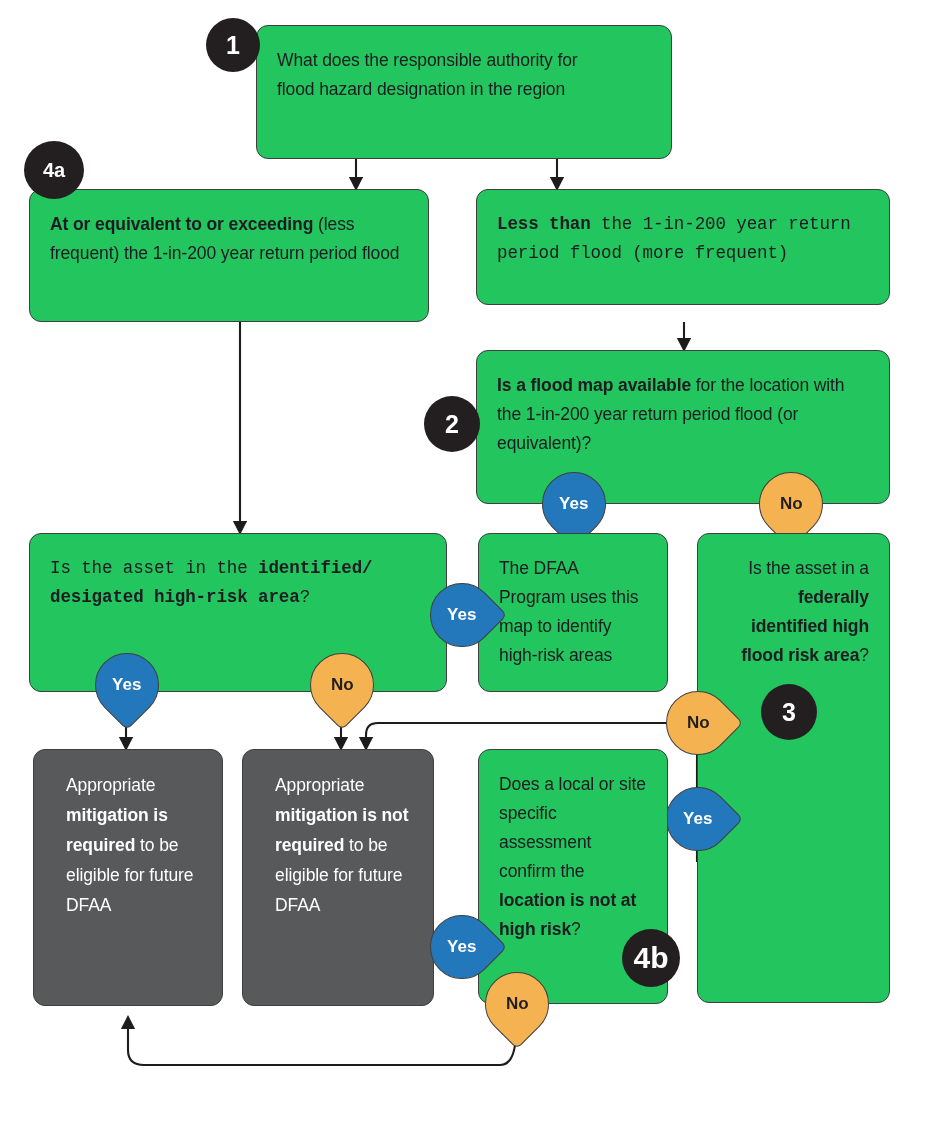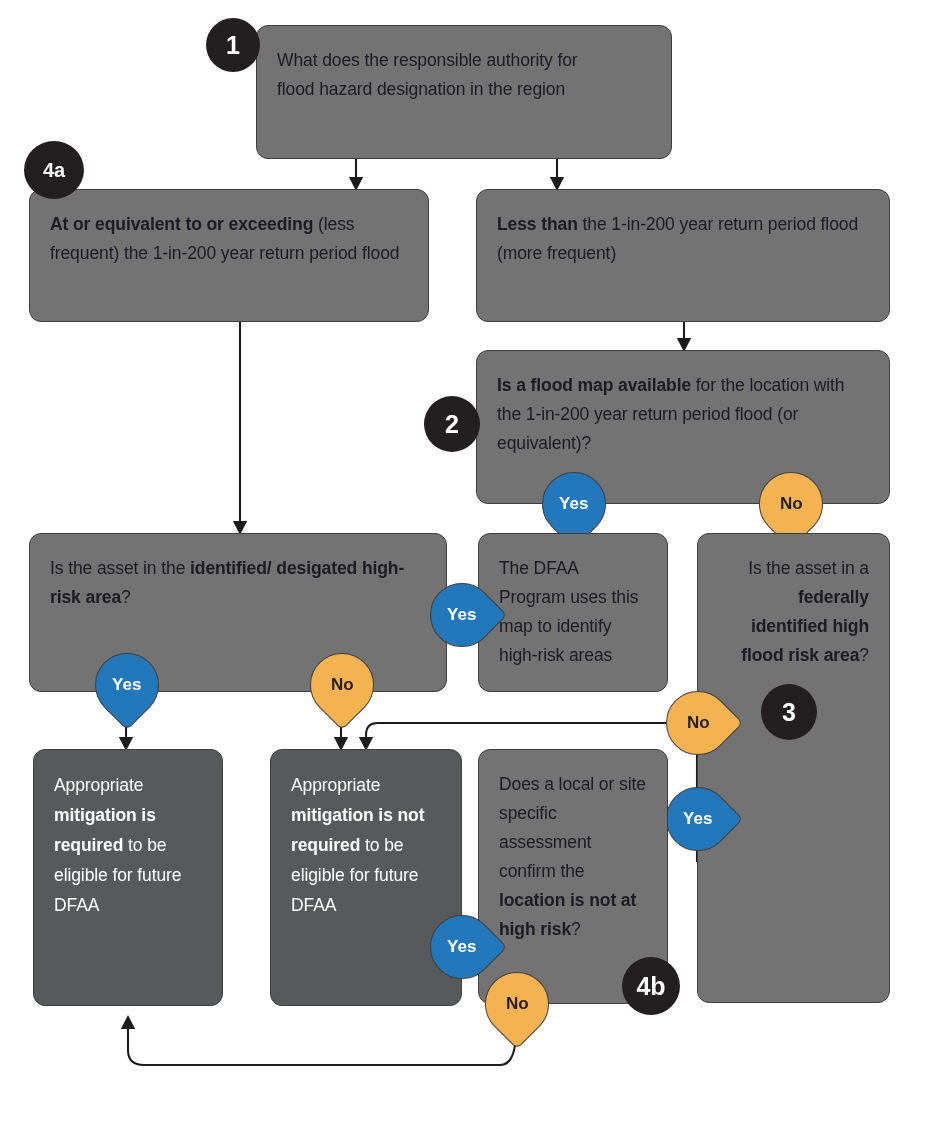--- a/index.html
+++ b/index.html
@@ -1,24 +1,24 @@
 <!DOCTYPE html>
 <html><head>
 <meta charset="utf-8">
 <style>
   html,body{margin:0;padding:0;background:#ffffff;}
   body{font-family:"Liberation Sans","DejaVu Sans",sans-serif;}
   #stage{position:relative;width:931px;height:1135px;background:#ffffff;overflow:hidden;}
   #edges{position:absolute;left:0;top:0;width:931px;height:1135px;}
 
   .node{position:absolute;box-sizing:border-box;border:1.6px solid #3f3f3f;border-radius:12px;
-        background:#737373;color:#1c1c22;}
+        background:#22c55e;color:#1c1c22;}
   .node .txt{padding:20px 20px 0 20px;font-size:17.5px;line-height:29px;letter-spacing:-0.1px;}
   .node.dark{background:#58595b;border-color:#3f3f3f;color:#ffffff;}
-  .node.dark .txt{line-height:30px;}
+  .node.dark .txt{line-height:30px;margin-left:12px;}
   b{font-weight:bold;}
 
   
   .circ{position:absolute;border-radius:50%;background:#231f20;color:#fff;
         display:flex;align-items:center;justify-content:center;
         font-weight:bold;letter-spacing:0px;}
 
   
   .drop{position:absolute;width:62px;height:62px;background:#f4b350;border:1.6px solid #3f3f3f;
         display:flex;align-items:center;justify-content:center;color:#231f20;
@@ -84,21 +84,21 @@
 
   <div class="node" style="left:29px;top:189px;width:400px;height:133px;">
     <div class="txt">
       <b>At or equivalent to or exceeding</b><span> (less frequent) the 1-in-200 year return period flood</span>
     </div>
   </div>
   <div class="circ" style="left:24px;top:141px;width:60px;height:58px;font-size:20px;">
     <span>4a</span>
   </div>
 
-  <div class="node" style="left:476px;top:189px;width:414px;height:133px;">
+  <div class="node" style="left:476px;top:189px;width:414px;height:116px;font-family:Liberation Mono, monospace;">
     <div class="txt">
       <b>Less than</b><span> the 1-in-200 year return period flood (more frequent)</span>
     </div>
   </div>
 
   <div class="node" style="left:476px;top:350px;width:414px;height:154px;">
     <div class="txt">
       <b>Is a flood map available</b><span> for the location with the 1-in-200 year return period flood (or equivalent)?</span>
     </div>
   </div>
@@ -106,21 +106,21 @@
     <span>2</span>
   </div>
 
   <div class="drop blue pt-down" style="left:542px;top:472px;">
     <span class="lbl">Yes</span>
   </div>
   <div class="drop pt-down" style="left:759px;top:472px;">
     <span class="lbl">No</span>
   </div>
 
-  <div class="node" style="left:29px;top:533px;width:418px;height:159px;">
+  <div class="node" style="left:29px;top:533px;width:418px;height:159px;font-family:Liberation Mono, monospace;">
     <div class="txt">
       <span>Is the asset in the </span><b>identified/ desigated high-risk area</b><span>?</span>
     </div>
   </div>
 
   <div class="node" style="left:478px;top:533px;width:190px;height:159px;">
     <div class="txt">The DFAA Program uses this map to identify high-risk areas</div>
   </div>
 
   <div class="node" style="left:697px;top:533px;width:193px;height:470px;text-align:right;">
@@ -150,32 +150,32 @@
   <div class="drop blue pt-left" style="left:666px;top:787px;">
     <span class="lbl">Yes</span>
   </div>
 
   <div class="node dark" style="left:33px;top:749px;width:190px;height:257px;">
     <div class="txt">
       <span>Appropriate </span><b>mitigation is required</b><span> to be eligible for future DFAA</span>
     </div>
   </div>
 
-  <div class="node dark" style="left:270px;top:749px;width:192px;height:257px;">
+  <div class="node dark" style="left:242px;top:749px;width:192px;height:257px;">
     <div class="txt">
       <span>Appropriate </span><b>mitigation is not required</b><span> to be eligible for future DFAA</span>
     </div>
   </div>
 
   <div class="node" style="left:478px;top:749px;width:190px;height:255px;">
     <div class="txt">
       <span>Does a local or site specific assessment confirm the </span><b>location is not at high risk</b><span>?</span>
     </div>
   </div>
-  <div class="circ" style="left:622px;top:957px;width:58px;height:58px;font-size:25px;">
+  <div class="circ" style="left:622px;top:929px;width:58px;height:58px;font-size:30px;">
     <span>4b</span>
   </div>
 
   <div class="drop blue pt-left" style="left:430px;top:915px;">
     <span class="lbl">Yes</span>
   </div>
 
   <div class="drop pt-down" style="left:485px;top:972px;">
     <span class="lbl">No</span>
   </div>

